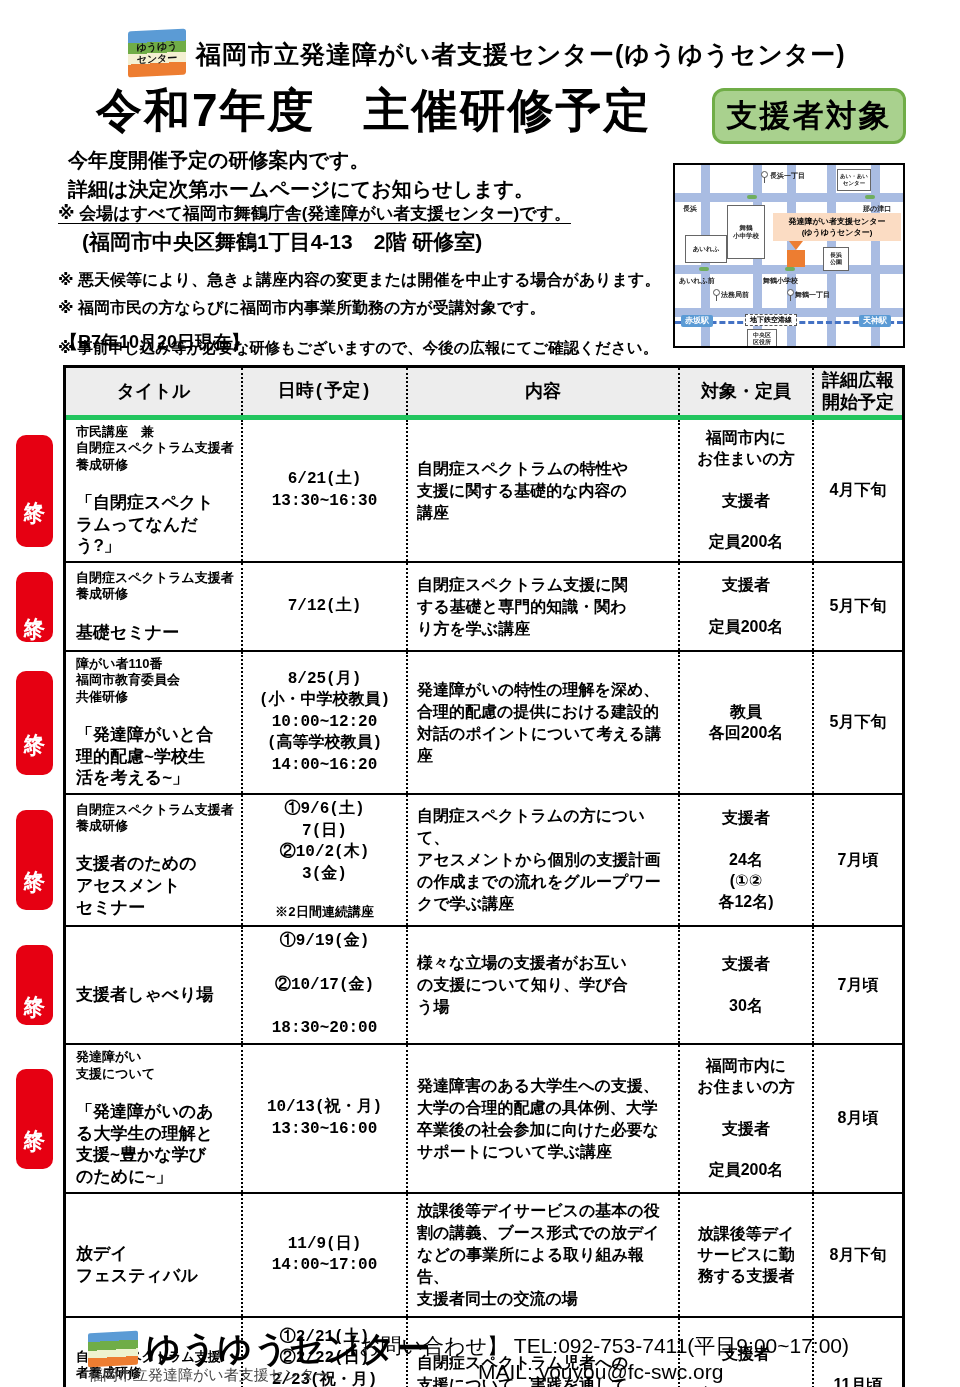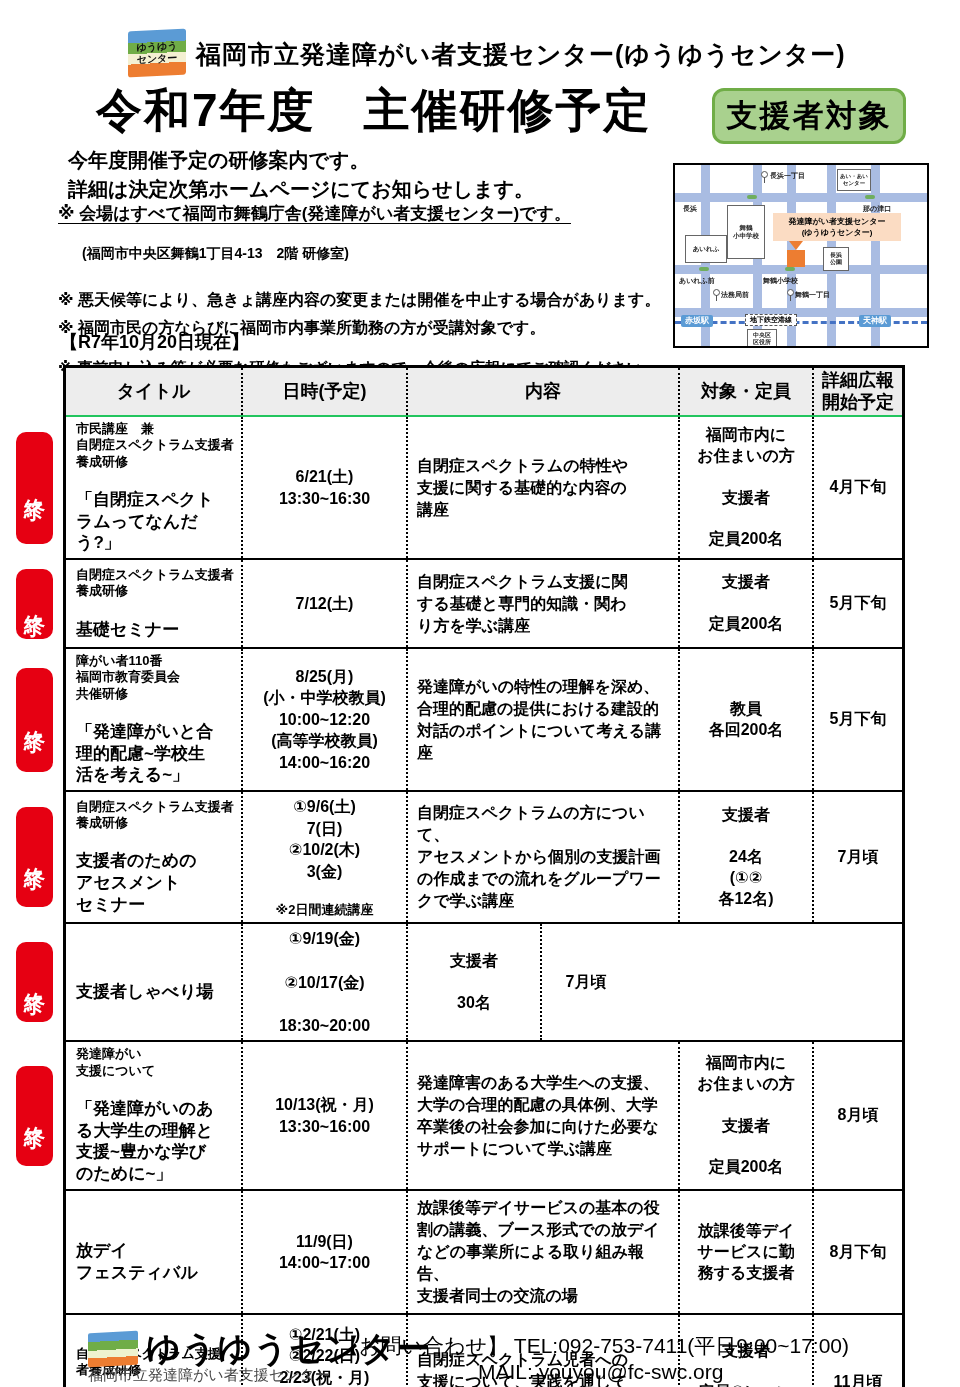--- a/index.html
+++ b/index.html
@@ -14,28 +14,28 @@
   .top-logo span{font-size:10px;font-weight:700;line-height:1.2;color:#111;}
   .org-title{position:absolute;left:196px;top:38px;font-size:25px;font-weight:800;letter-spacing:1px;}
   .main-heading{position:absolute;left:96px;top:80px;font-size:46px;font-weight:800;letter-spacing:2px;}
   .target-badge{position:absolute;left:712px;top:88px;width:194px;height:56px;box-sizing:border-box;
     background:var(--badge-green,#a9d18e);border:3px solid var(--badge-green-border,#70ad47);border-radius:12px;
     display:flex;align-items:center;justify-content:center;font-size:31px;font-weight:800;letter-spacing:2px;}
   .intro{position:absolute;left:68px;top:146px;font-size:20px;font-weight:700;line-height:1.45;}
   .notes{position:absolute;left:58px;top:202px;width:630px;font-weight:700;}
   .note{white-space:nowrap;}
   .note-main{font-size:17px;text-decoration:underline;text-underline-offset:4px;}
-  .note-sub{font-size:14px;padding-left:24px;margin-top:20px;}
-  .note-2{font-size:16px;margin-top:27px;}
+  .note-sub{font-size:21px;padding-left:24px;margin-top:3px;}
+  .note-2{font-size:16px;margin-top:14px;}
   .note-3{font-size:16px;margin-top:7px;}
   .note-4{font-size:15.5px;margin-top:19px;}
   .as-of{position:absolute;left:60px;top:330px;font-size:18px;font-weight:700;}
 
   
-  .map{position:absolute;left:673px;top:163px;width:256px;height:185px;background:#fff;border:2px solid #000;
+  .map{position:absolute;left:673px;top:163px;width:232px;height:185px;background:#fff;border:2px solid #000;
        box-sizing:border-box;overflow:hidden;font-weight:700;}
   .street{position:absolute;background:var(--map-street-blue,#a9bce2);}
   .st-h{left:0;right:0;height:9px;}
   .st-v{top:0;bottom:0;width:9px;}
   .signal{position:absolute;width:10px;height:4px;background:#6fae5e;border-radius:2px;}
   .metro{position:absolute;left:0;right:0;top:156px;border-top:3px dashed #4472c4;}
   .map-label{position:absolute;font-size:7px;line-height:1.2;color:#222;white-space:pre-line;}
   .map-box{background:#fff;border:1px solid #666;text-align:center;display:flex;align-items:center;justify-content:center;}
   .station{position:absolute;background:var(--station-blue,#5b9bd5);color:#fff;font-size:8px;font-weight:700;
            padding:2px 4px;border-radius:2px;line-height:1;}
@@ -44,28 +44,28 @@
     font-size:8px;font-weight:800;text-align:center;padding:3px 1px;line-height:1.4;white-space:pre-line;}
   .marker-arrow{position:absolute;left:114px;top:76px;width:0;height:0;
     border-left:7px solid transparent;border-right:7px solid transparent;border-top:9px solid var(--marker-orange,#ed7d31);}
   .marker-bldg{position:absolute;left:112px;top:85px;width:18px;height:17px;background:var(--marker-orange,#ed7d31);}
   .busstop{position:absolute;width:5px;height:5px;border:1px solid #555;border-radius:50%;background:#fff;}
   .busstop::after{content:"";position:absolute;left:2px;top:5px;width:1px;height:6px;background:#555;}
 
   
   .table{position:absolute;left:63px;top:365px;width:842px;box-sizing:border-box;border:3px solid #000;background:#fff;}
   .row{display:flex;position:relative;align-items:stretch;}
-  .thead{background:#ededed;min-height:46px;border-bottom:2px solid #22c55e;}
+  .thead{background:#ededed;min-height:46px;border-bottom:5px solid #22c55e;}
   .thead .cell{display:flex;align-items:center;justify-content:center;font-size:18px;font-weight:800;
                text-align:center;line-height:1.2;padding:2px 0;}
   .rows-body .row{border-top:2px solid #000;}
   .rows-body .row:first-child{border-top:none;}
   .cell{box-sizing:border-box;display:flex;flex-direction:column;justify-content:center;font-weight:700;}
   .c-title{width:175px;padding:4px 4px 4px 10px;text-align:left;}
-  .c-date{width:165px;text-align:center;font-size:16px;line-height:1.35;padding:4px 2px;}
+  .c-date{width:165px;text-align:center;font-size:16px;line-height:1.35;padding:4px 2px;font-family:Liberation Mono, monospace;}
   .c-content{width:272px;text-align:left;font-size:16px;line-height:1.38;padding:6px 9px;}
   .c-target{width:134px;text-align:center;font-size:16px;line-height:1.3;padding:4px 2px;}
   .c-kouhou{width:90px;text-align:center;font-size:16px;padding:2px;}
   .c-date,.c-content,.c-target,.c-kouhou{border-left:2px dotted #000;}
   .pre-title{font-size:13px;line-height:1.25;display:block;}
   .main-title{font-size:17px;line-height:1.28;display:block;margin-top:19px;}
   .date-note{font-size:13px;line-height:1.3;display:block;margin-top:19px;}
   .badge{position:absolute;left:-50px;top:50%;transform:translateY(-50%);width:37px;box-sizing:border-box;
     background:var(--ended-red,#e60012);color:#fff;border-radius:10px;writing-mode:vertical-rl;
     display:flex;align-items:center;justify-content:center;font-size:21px;font-weight:800;letter-spacing:7px;}
@@ -267,20 +267,23 @@
         <span class="main-title pre">支援者しゃべり場</span>
       </div>
       <div class="cell c-date">
         <span class="pre">①9/19(金)
 
 ②10/17(金)
 
 18:30~20:00</span>
 
       </div>
+      <div class="cell c-content pre">様々な立場の支援者がお互い
+の支援について知り、学び合
+う場</div>
       <div class="cell c-target pre">支援者
 
 30名</div>
       <div class="cell c-kouhou">7月頃</div>
     </div>
         <div class="row r5">
       <span class="badge">終了</span>
       <div class="cell c-title">
         <span class="pre-title pre">発達障がい
 支援について</span>

